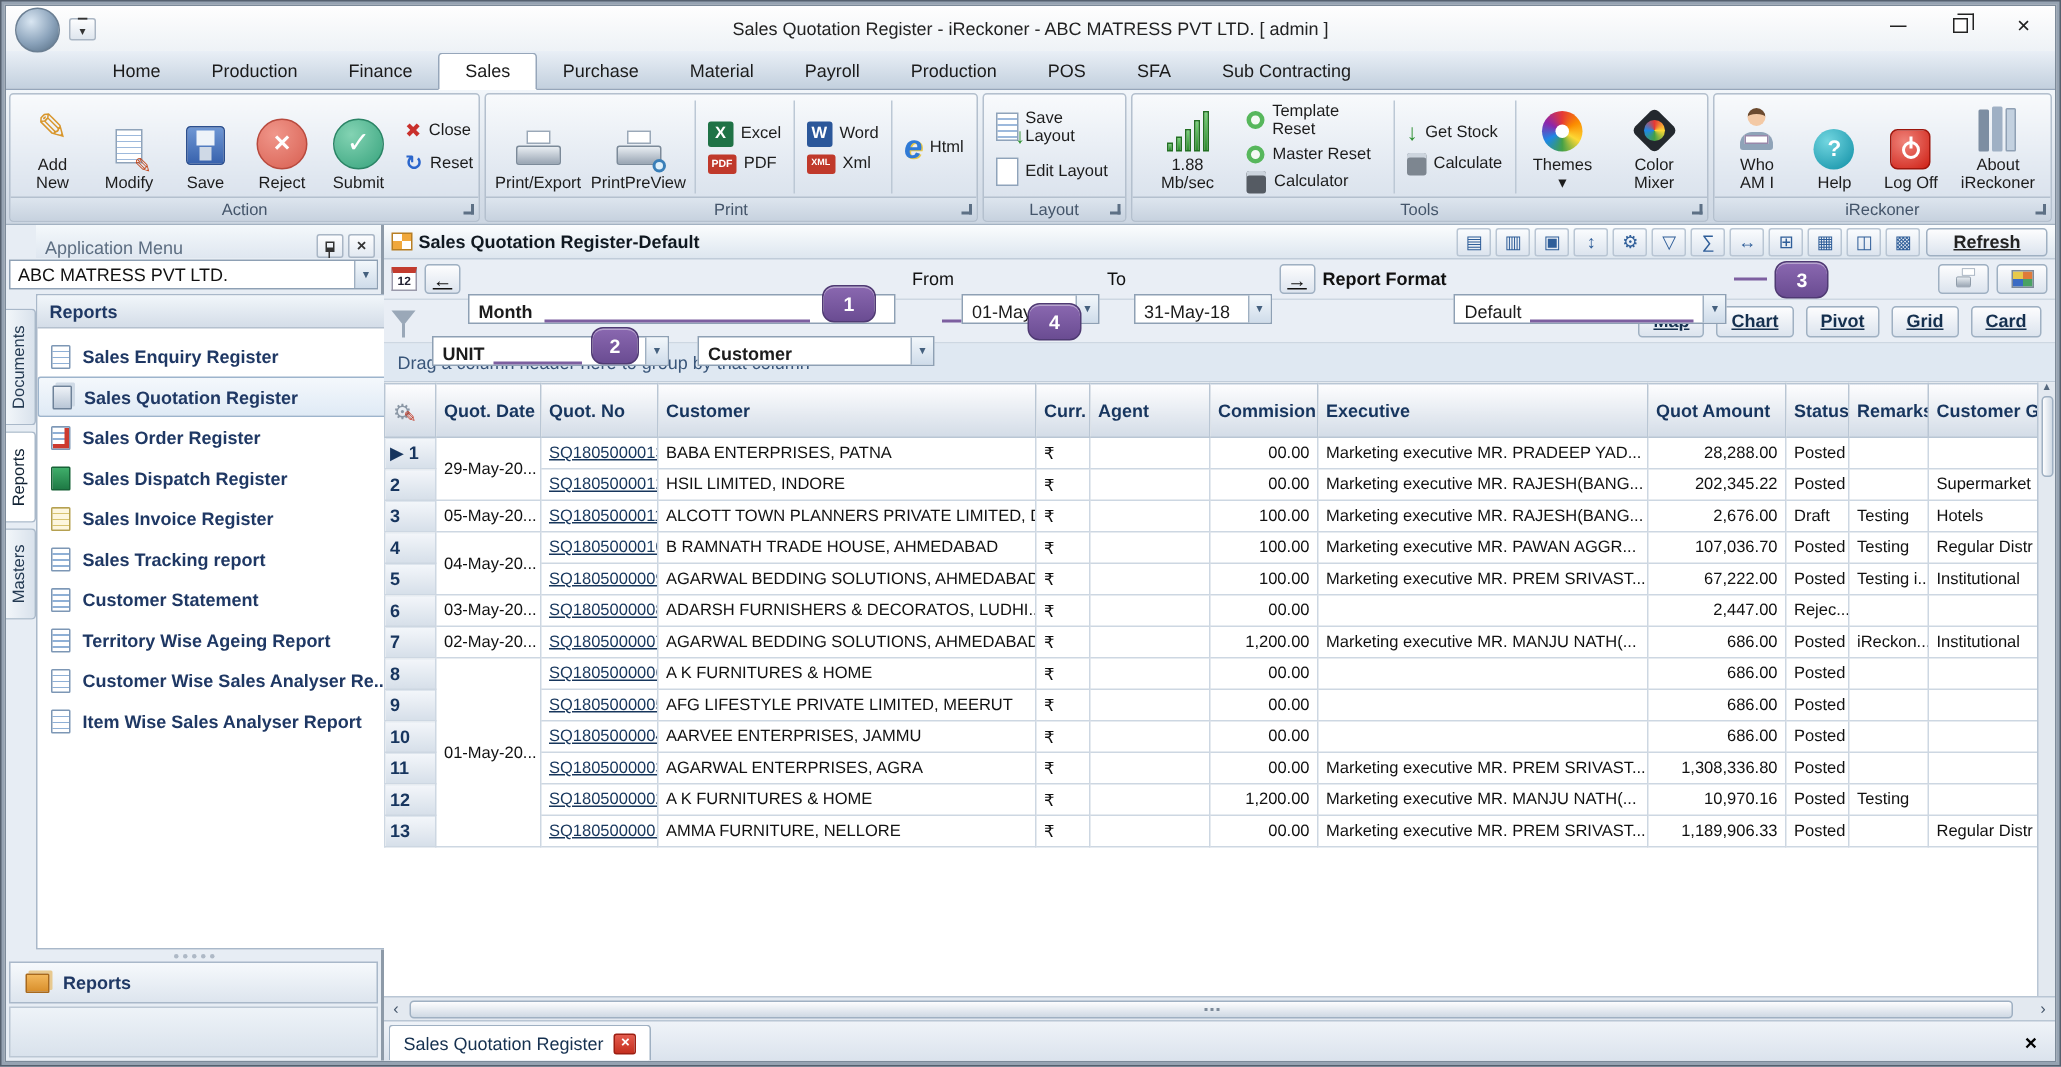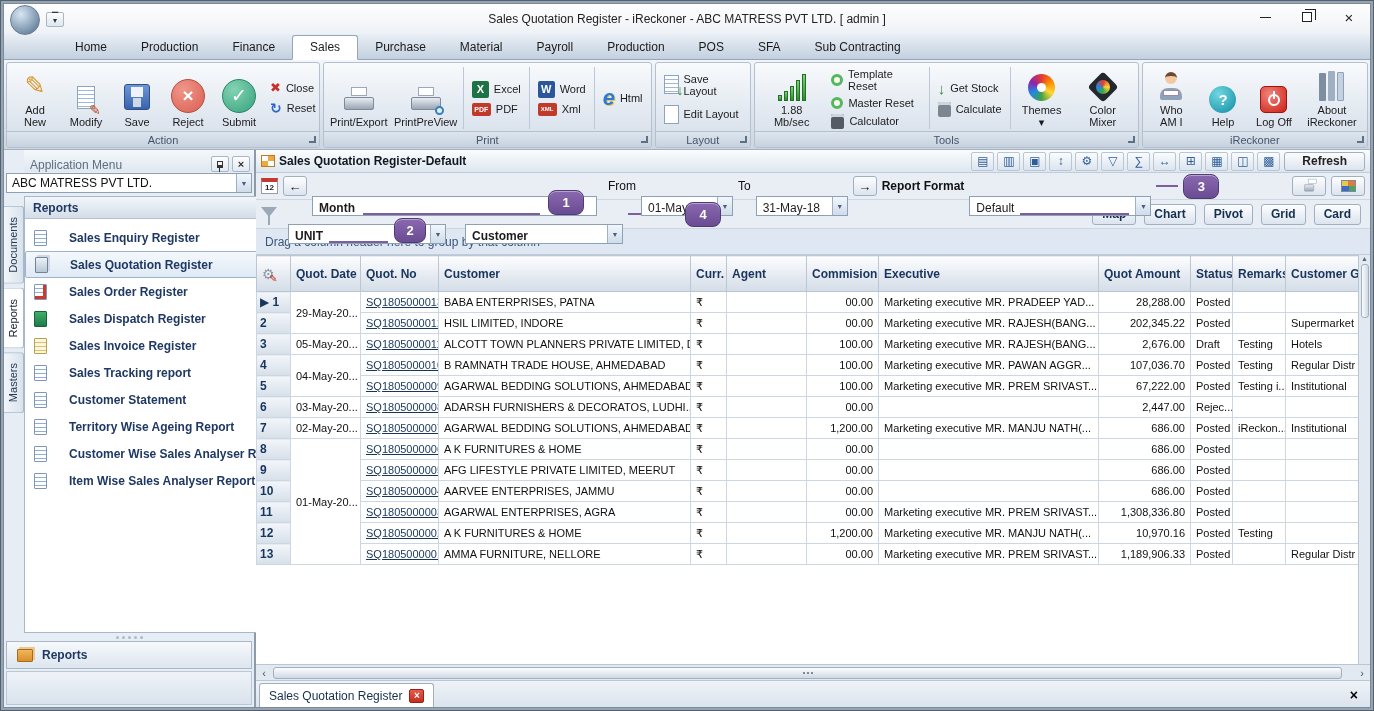--- a/index.html
+++ b/index.html
@@ -100,41 +100,41 @@
   .sb-combo { height:20px; flex:0 0 20px; margin:1px 2px; background:#fff; border:1px solid #8ea0b4; display:flex; align-items:center; padding-left:5px; font-size:12px; color:#111; }
   .sb-combo .dd { margin-left:auto; }
   .dd { width:15px; height:100%; min-height:16px; background:linear-gradient(#f2f7fb,#cfdcea); border-left:1px solid #9fb0c2; color:#44607e; font-size:7px; display:flex; align-items:center; justify-content:center; }
   .sb-body { flex:1; display:flex; min-height:0; padding-top:2px; }
   .vtabs { width:20px; flex:0 0 20px; display:flex; flex-direction:column; gap:4px; padding-top:10px; }
   .vtab { writing-mode:vertical-rl; transform:rotate(180deg); font-size:11px; color:#243a52; padding:10px 3px; background:linear-gradient(to left,#f2f6fa,#d9e2ec); border:1px solid #a9b8c9; border-right:none; border-radius:3px 0 0 3px; }
   .vtab.active { background:#fff; color:#123; }
   .sb-panel { flex:1; background:#fff; border:1px solid #a9b8c9; margin-right:2px; display:flex; flex-direction:column; min-height:0; }
   .sb-panel-hd { height:22px; flex:0 0 22px; background:linear-gradient(#f1f6fa,#d4dde8); border-bottom:1px solid #b4c0ce; font-weight:bold; color:#1f3864; display:flex; align-items:center; padding:0 8px; font-size:12px; }
   .sb-items { flex:1; padding-top:5px; overflow:hidden; }
-  .sb-item { height:27px; display:flex; align-items:center; gap:22px; padding:0 4px 0 9px; font-size:12px; font-weight:bold; color:#1f3864; white-space:nowrap; }
+  .sb-item { height:27px; display:flex; align-items:center; gap:8px; padding:0 4px 0 9px; font-size:12px; font-weight:bold; color:#1f3864; white-space:nowrap; }
   .sb-item.selected { background:linear-gradient(#f4f8fc,#dfeaf5); border:1px solid #9db4cc; border-radius:2px; }
   .doc-ic { width:13px; height:16px; flex:0 0 13px; background:repeating-linear-gradient(to bottom,#fff 0 3px,#8fb0d6 3px 4px); border:1px solid #7d97b5; border-radius:1px; }
   .doc-ic.quo { background:linear-gradient(#eef2f7,#b9c6d6); border-color:#6e8299; box-shadow:2px -2px 0 #cfdae6; }
   .doc-ic.ord { background:repeating-linear-gradient(to bottom,#fff 0 3px,#8fb0d6 3px 4px); box-shadow:inset -3px -3px 0 #cc3a2f; }
   .doc-ic.dis { background:linear-gradient(#3fae6a,#1f7a45); border-color:#176237; }
   .doc-ic.inv { background:repeating-linear-gradient(to bottom,#fdf6df 0 3px,#d8c370 3px 4px); border-color:#b5a050; }
   .sb-split { height:8px; flex:0 0 8px; display:flex; align-items:center; justify-content:center; gap:3px; }
   .sb-split span { width:3px; height:3px; background:#aeb9c6; border-radius:50%; }
   .sb-footer { height:28px; flex:0 0 28px; margin:0 2px; background:linear-gradient(#f6f9fc,#dde5ee); border:1px solid #a9b8c9; display:flex; align-items:center; gap:9px; padding:0 10px; font-weight:bold; color:#1f3864; }
   .folder-ic { width:16px; height:13px; background:linear-gradient(#f2b75c,#d98f2b); border:1px solid #a8691c; border-radius:1px; box-shadow:2px -2px 0 #e8c98f; }
   .sb-pad { height:34px; flex:0 0 34px; margin:2px; background:linear-gradient(#eef3f8,#d9e2ec); border:1px solid #bbc7d4; }
 
   
   .content { flex:1; display:flex; flex-direction:column; min-width:0; background:#e9eef5; }
   .panel-hd { height:23px; flex:0 0 23px; display:flex; align-items:center; gap:4px; padding:0 5px; background:linear-gradient(#fbfdfe,#dde6ef); border-bottom:1px solid #c0ccd9; }
   .mini-grid { width:14px; height:12px; background:conic-gradient(#f0a83c 0 25%, #ffffff 0 50%, #f0a83c 0 75%, #ffffff 0); border:1px solid #b77f24; }
   .panel-title { font-weight:bold; font-size:12px; color:#101820; }
   .hd-icons { margin-left:auto; display:flex; gap:3px; align-items:center; }
   .hd-icon { width:23px; height:19px; border:1px solid #b9c6d4; border-radius:2px; background:linear-gradient(#fafcfe,#dce4ee); color:#2f5e99; font-size:12px; display:flex; align-items:center; justify-content:center; }
-  .btn { border:1px solid #9fb0c2; border-radius:3px; background:linear-gradient(#fdfdfe,#dce4ee); color:#15304f; font-size:12px; display:inline-flex; align-items:center; justify-content:center; }
+  .btn { border:1px solid #9fb0c2; border-radius:3px; background:linear-gradient(#fdfdfe,#dce4ee); color:#15304f; font-size:12px; display:inline-flex; align-items:center; justify-content:center;text-decoration:underline; }
   .refresh-btn { height:19px; padding:0 17px; font-weight:bold; color:#222; }
 
   .frow1 { height:27px; flex:0 0 27px; display:flex; align-items:center; gap:5px; padding:0 5px; border-bottom:1px solid #cdd7e2; }
   .frow2 { height:29px; flex:0 0 29px; display:flex; align-items:center; gap:5px; padding:0 5px; border-bottom:1px solid #cdd7e2; }
   .cal-ic { width:17px; height:16px; background:#fff; border:1px solid #99a; border-top:4px solid #c23b2e; font-size:8px; font-weight:bold; color:#223; display:flex; align-items:center; justify-content:center; }
   .arrow-btn { width:24px; height:20px; font-weight:bold; font-size:13px; color:#111; }
   .field, .combo { background:#fff; border:1px solid #8ea0b4; height:20px; display:flex; align-items:flex-end; font-size:12px; padding-left:6px; position:relative;margin-top:40px; }
   .combo { padding-right:0; }
   .lbl { font-size:12px; color:#111; }
   .lbl.bold { font-weight:bold; }

